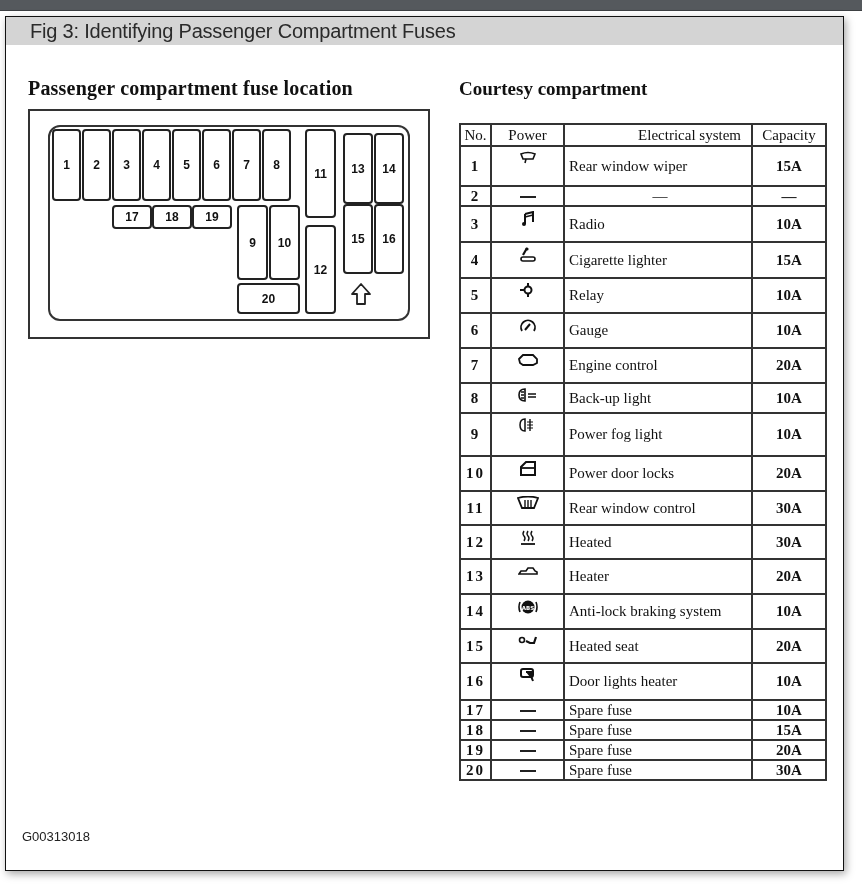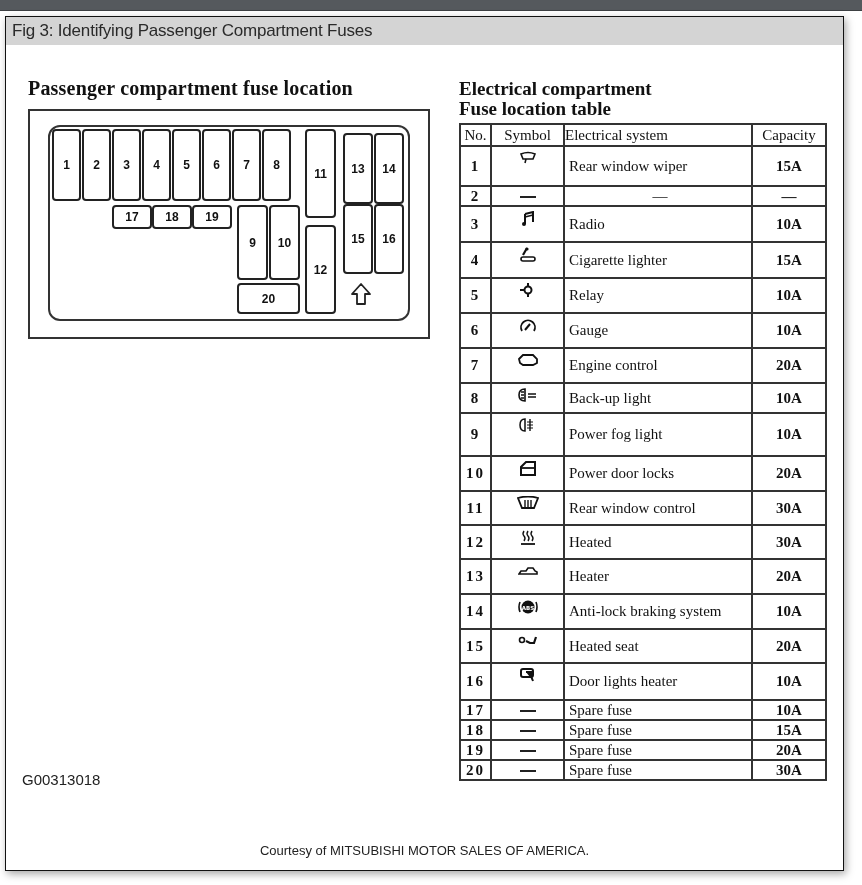--- a/index.html
+++ b/index.html
@@ -15,22 +15,22 @@
   }
   .panel {
     position: absolute; left: 5px; top: 16px; width: 837px; height: 853px;
     background: #ffffff;
     border: 1px solid #111111;
     box-shadow: 2px 3px 8px rgba(0,0,0,0.35);
   }
   .fig-title {
     position: absolute; left: 0; top: 0; width: 837px; height: 28px;
     background: #d4d4d4;
-    font-size: 17px; color: #2a2a2a; line-height: 28px;
-    padding-left: 6px; box-sizing: border-box;
+    font-size: 20px; color: #2a2a2a; line-height: 28px;
+    padding-left: 24px; box-sizing: border-box;
     letter-spacing: -0.2px;
   }
   .serif { font-family: "Liberation Serif", "DejaVu Serif", serif; color: #111; }
   .diag-heading {
     position: absolute; left: 22px; top: 60px;
     font-size: 20px; font-weight: bold; letter-spacing: 0.2px; text-align: right;
   }
   .diag-frame {
     position: absolute; left: 22px; top: 92px; width: 402px; height: 230px;
     border: 2px solid #333;
@@ -59,29 +59,29 @@
     font-size: 15px;
   }
   table.fuses th, table.fuses td {
     border: 2px solid #333; padding: 0; box-sizing: border-box;
   }
   table.fuses th { font-weight: normal; height: 22px; font-size: 15px; }
   .c-no { width: 31px; text-align: center; font-weight: bold; letter-spacing: 2px; }
   .c-sym { width: 73px; text-align: center; vertical-align: top; }
   .c-sys { width: 188px; text-align: left; padding-left: 4px !important; }
   .c-cap { width: 74px; text-align: center; font-weight: bold; }
-  th.c-sys { padding-right: 10px !important; padding-left: 0 !important; }
+  th.c-sys { text-align: right; padding-right: 10px !important; padding-left: 0 !important; }
   th.c-no { letter-spacing: 0; font-weight: normal; }
   tr.small td { height: 20px; }
   .sym-icon { display: inline-block; margin-top: 4px; }
   .dash { display: inline-block; width: 16px; height: 2px; background: #222; vertical-align: middle; }
 
   .figure-id {
-    position: absolute; left: 16px; top: 754px;
-    font-size: 15px; color: #222;
+    position: absolute; left: 16px; top: 812px;
+    font-size: 13px; color: #222;
   }
   .courtesy {
     position: absolute; left: 0; width: 837px; top: 826px; text-align: center;
     font-size: 13px; color: #222;
   }
 </style>
 </head>
 <body>
 
 <div class="topbar"></div>
@@ -112,28 +112,27 @@
         <div class="fuse" style="left: 102px; top: 78px; width: 40px; height: 24px;">18</div>
         <div class="fuse" style="left: 142px; top: 78px; width: 40px; height: 24px;">19</div>
         <div class="fuse" style="left: 187px; top: 156px; width: 63px; height: 31px;">20</div>
         <div class="arrow-up" style="left: 300px; top: 155px;"><svg width="22" height="24" viewBox="0 0 22 24">
             <path d="M11 2 L20 12 L15 12 L15 22 L7 22 L7 12 L2 12 Z" fill="#fff" stroke="#222" stroke-width="1.8" stroke-linejoin="round"></path>
           </svg></div>
       </div>
   </div>
 
   <div class="table-heading serif">
-    <div>Electrical compartment</div>
-    <div>Fuse location table</div>
+    <div>Courtesy compartment</div>
   </div>
   <table class="fuses serif">
     <thead>
       <tr>
         <th class="c-no">No.</th>
-        <th class="c-sym" style="vertical-align:middle">Symbol</th>
+        <th class="c-sym" style="vertical-align:middle">Power</th>
         <th class="c-sys">Electrical system</th>
         <th class="c-cap" style="font-weight:normal">Capacity</th>
       </tr>
     </thead>
     <tbody id="fuse-tbody">
         <tr>
           <td class="c-no" style="height: 40px;">1</td>
           <td class="c-sym"><span class="sym-icon"><svg width="18" height="14" viewBox="0 0 18 14">
                 <path d="M2 3 Q9 0 16 3 L14 8 L4 8 Z" fill="none" stroke="#111" stroke-width="1.6"></path>
                 <path d="M7 8 L6 12" stroke="#111" stroke-width="1.6"></path>
@@ -298,14 +297,13 @@
         <tr class="small">
           <td class="c-no" style="height: 20px;">20</td>
           <td class="c-sym" style="vertical-align: middle;"><span class="dash"></span></td>
           <td class="c-sys">Spare fuse</td>
           <td class="c-cap">30A</td>
         </tr>
       </tbody>
   </table>
 
   <div class="figure-id">G00313018</div>
-  <div class="courtesy">Courtesy of MITSUBISHI MOTOR SALES OF AMERICA.</div>
 </div>
 
 </body></html>

